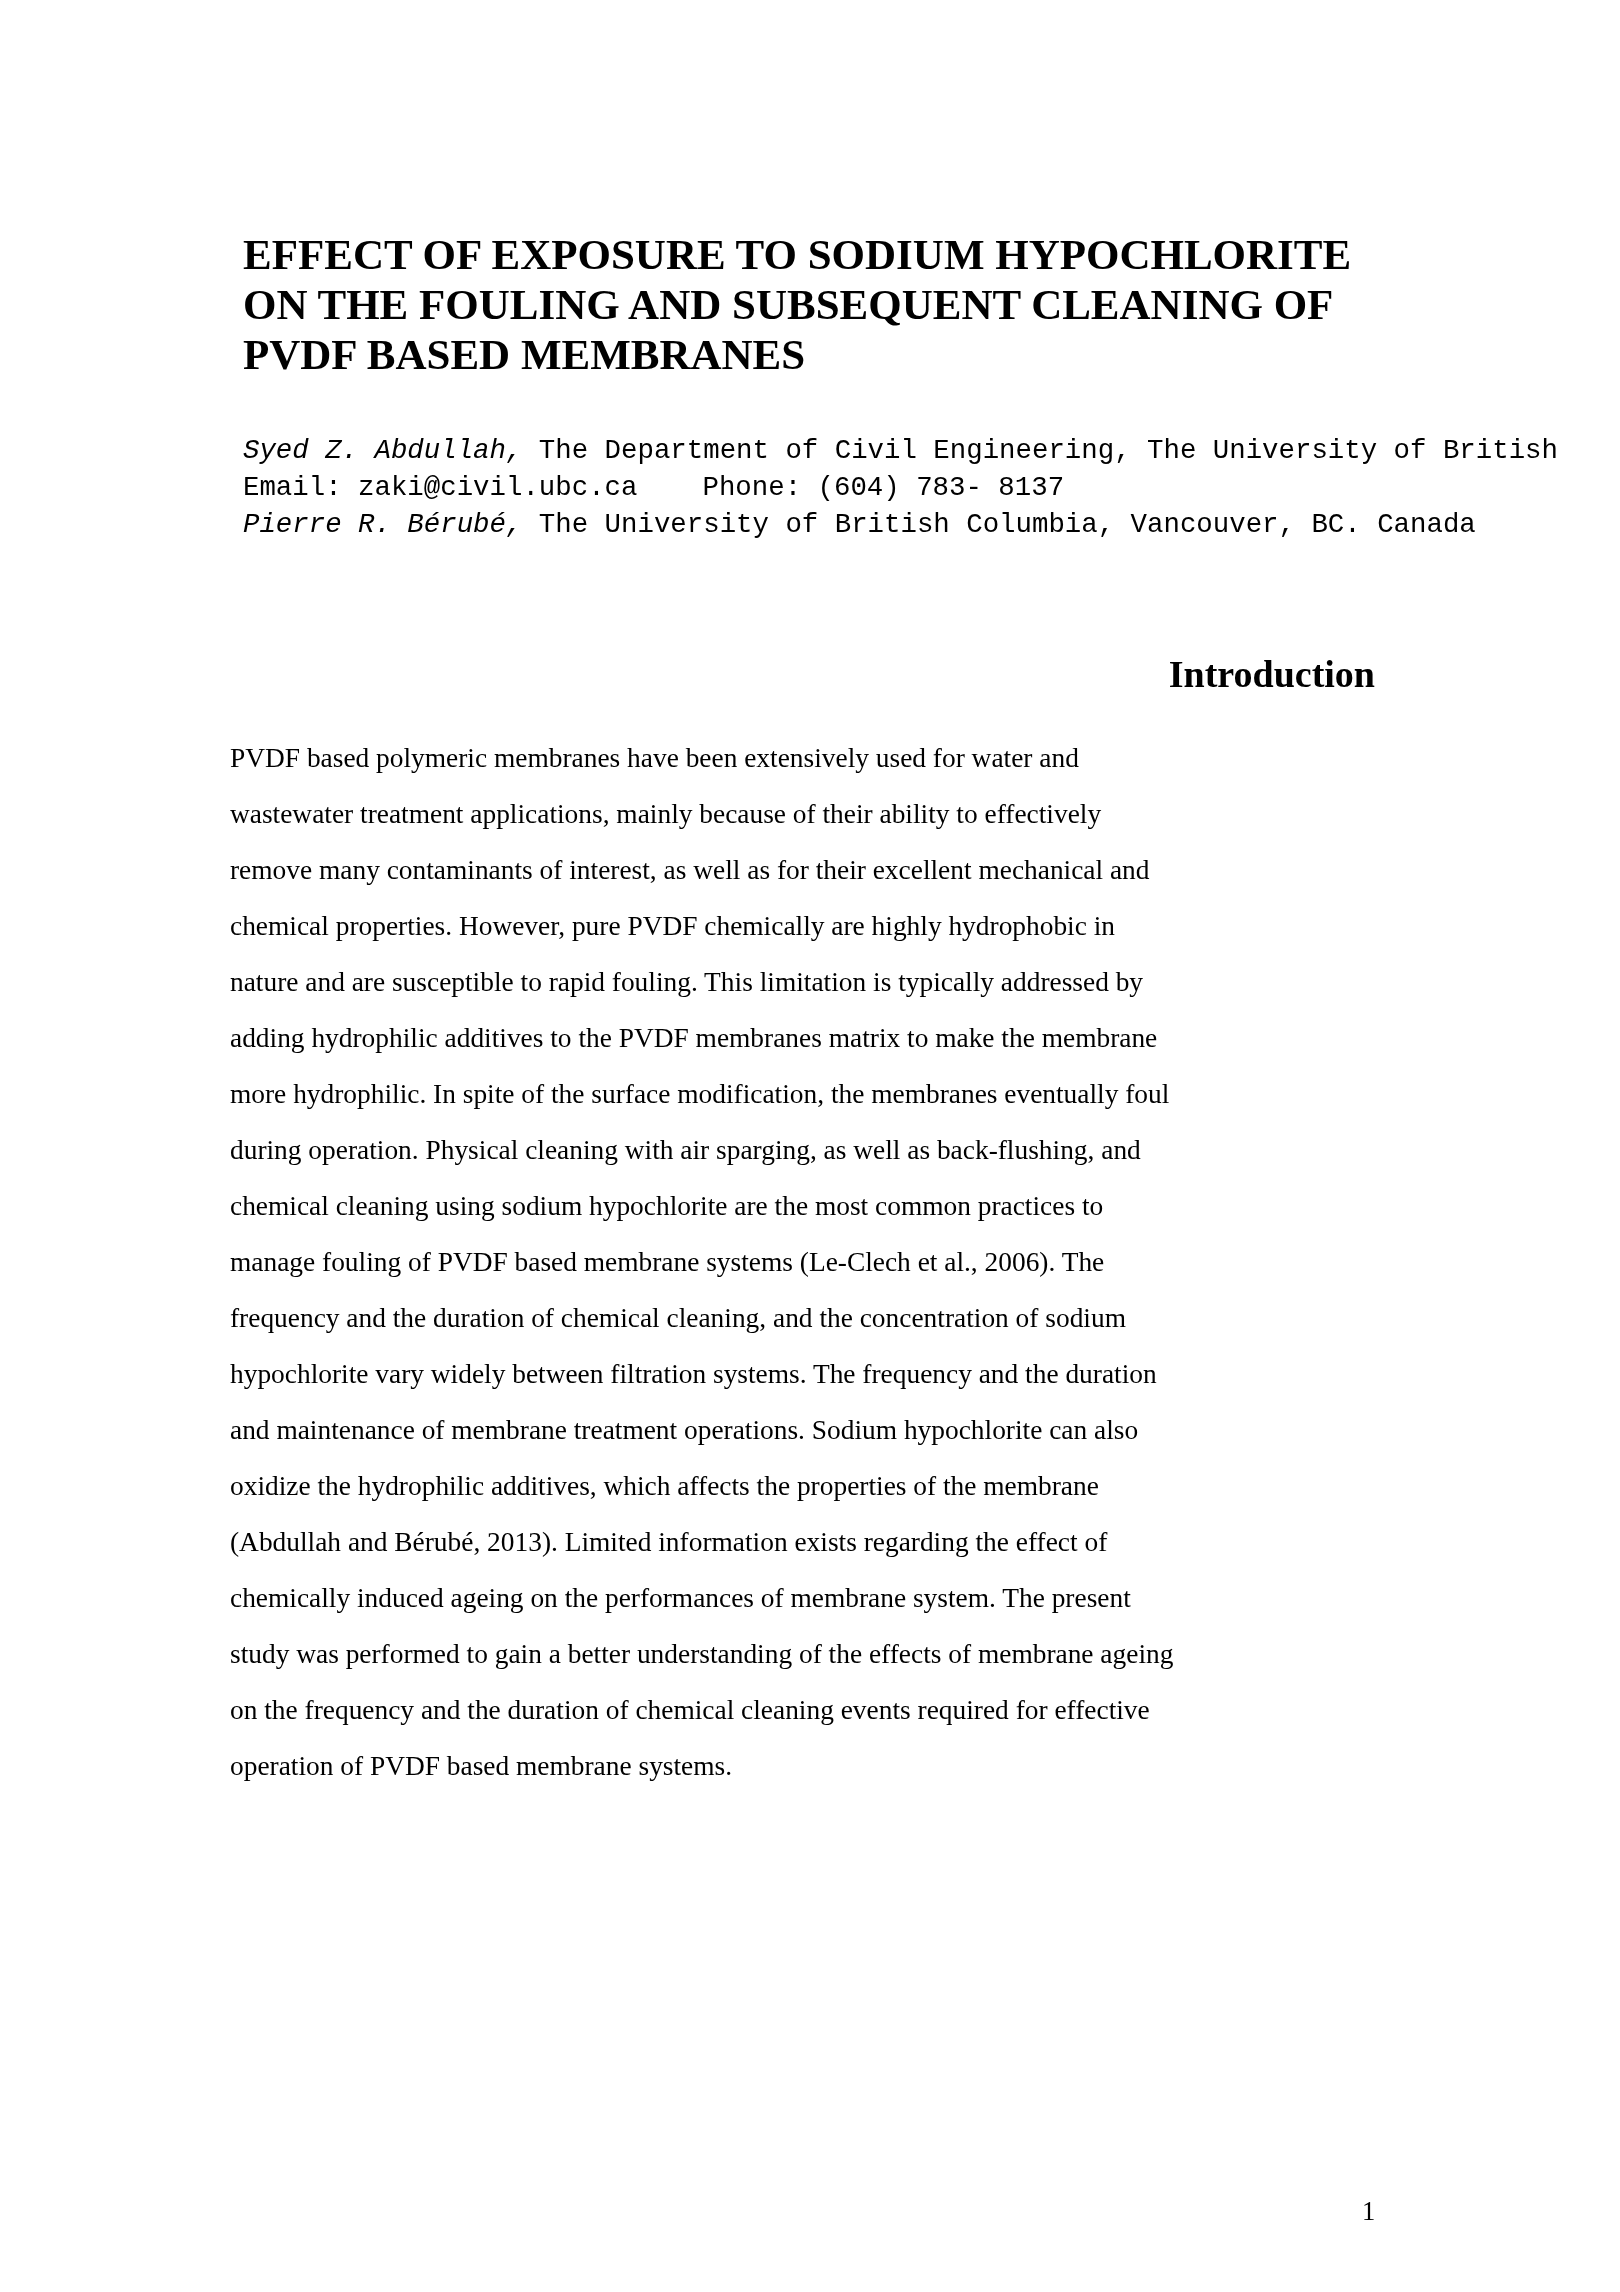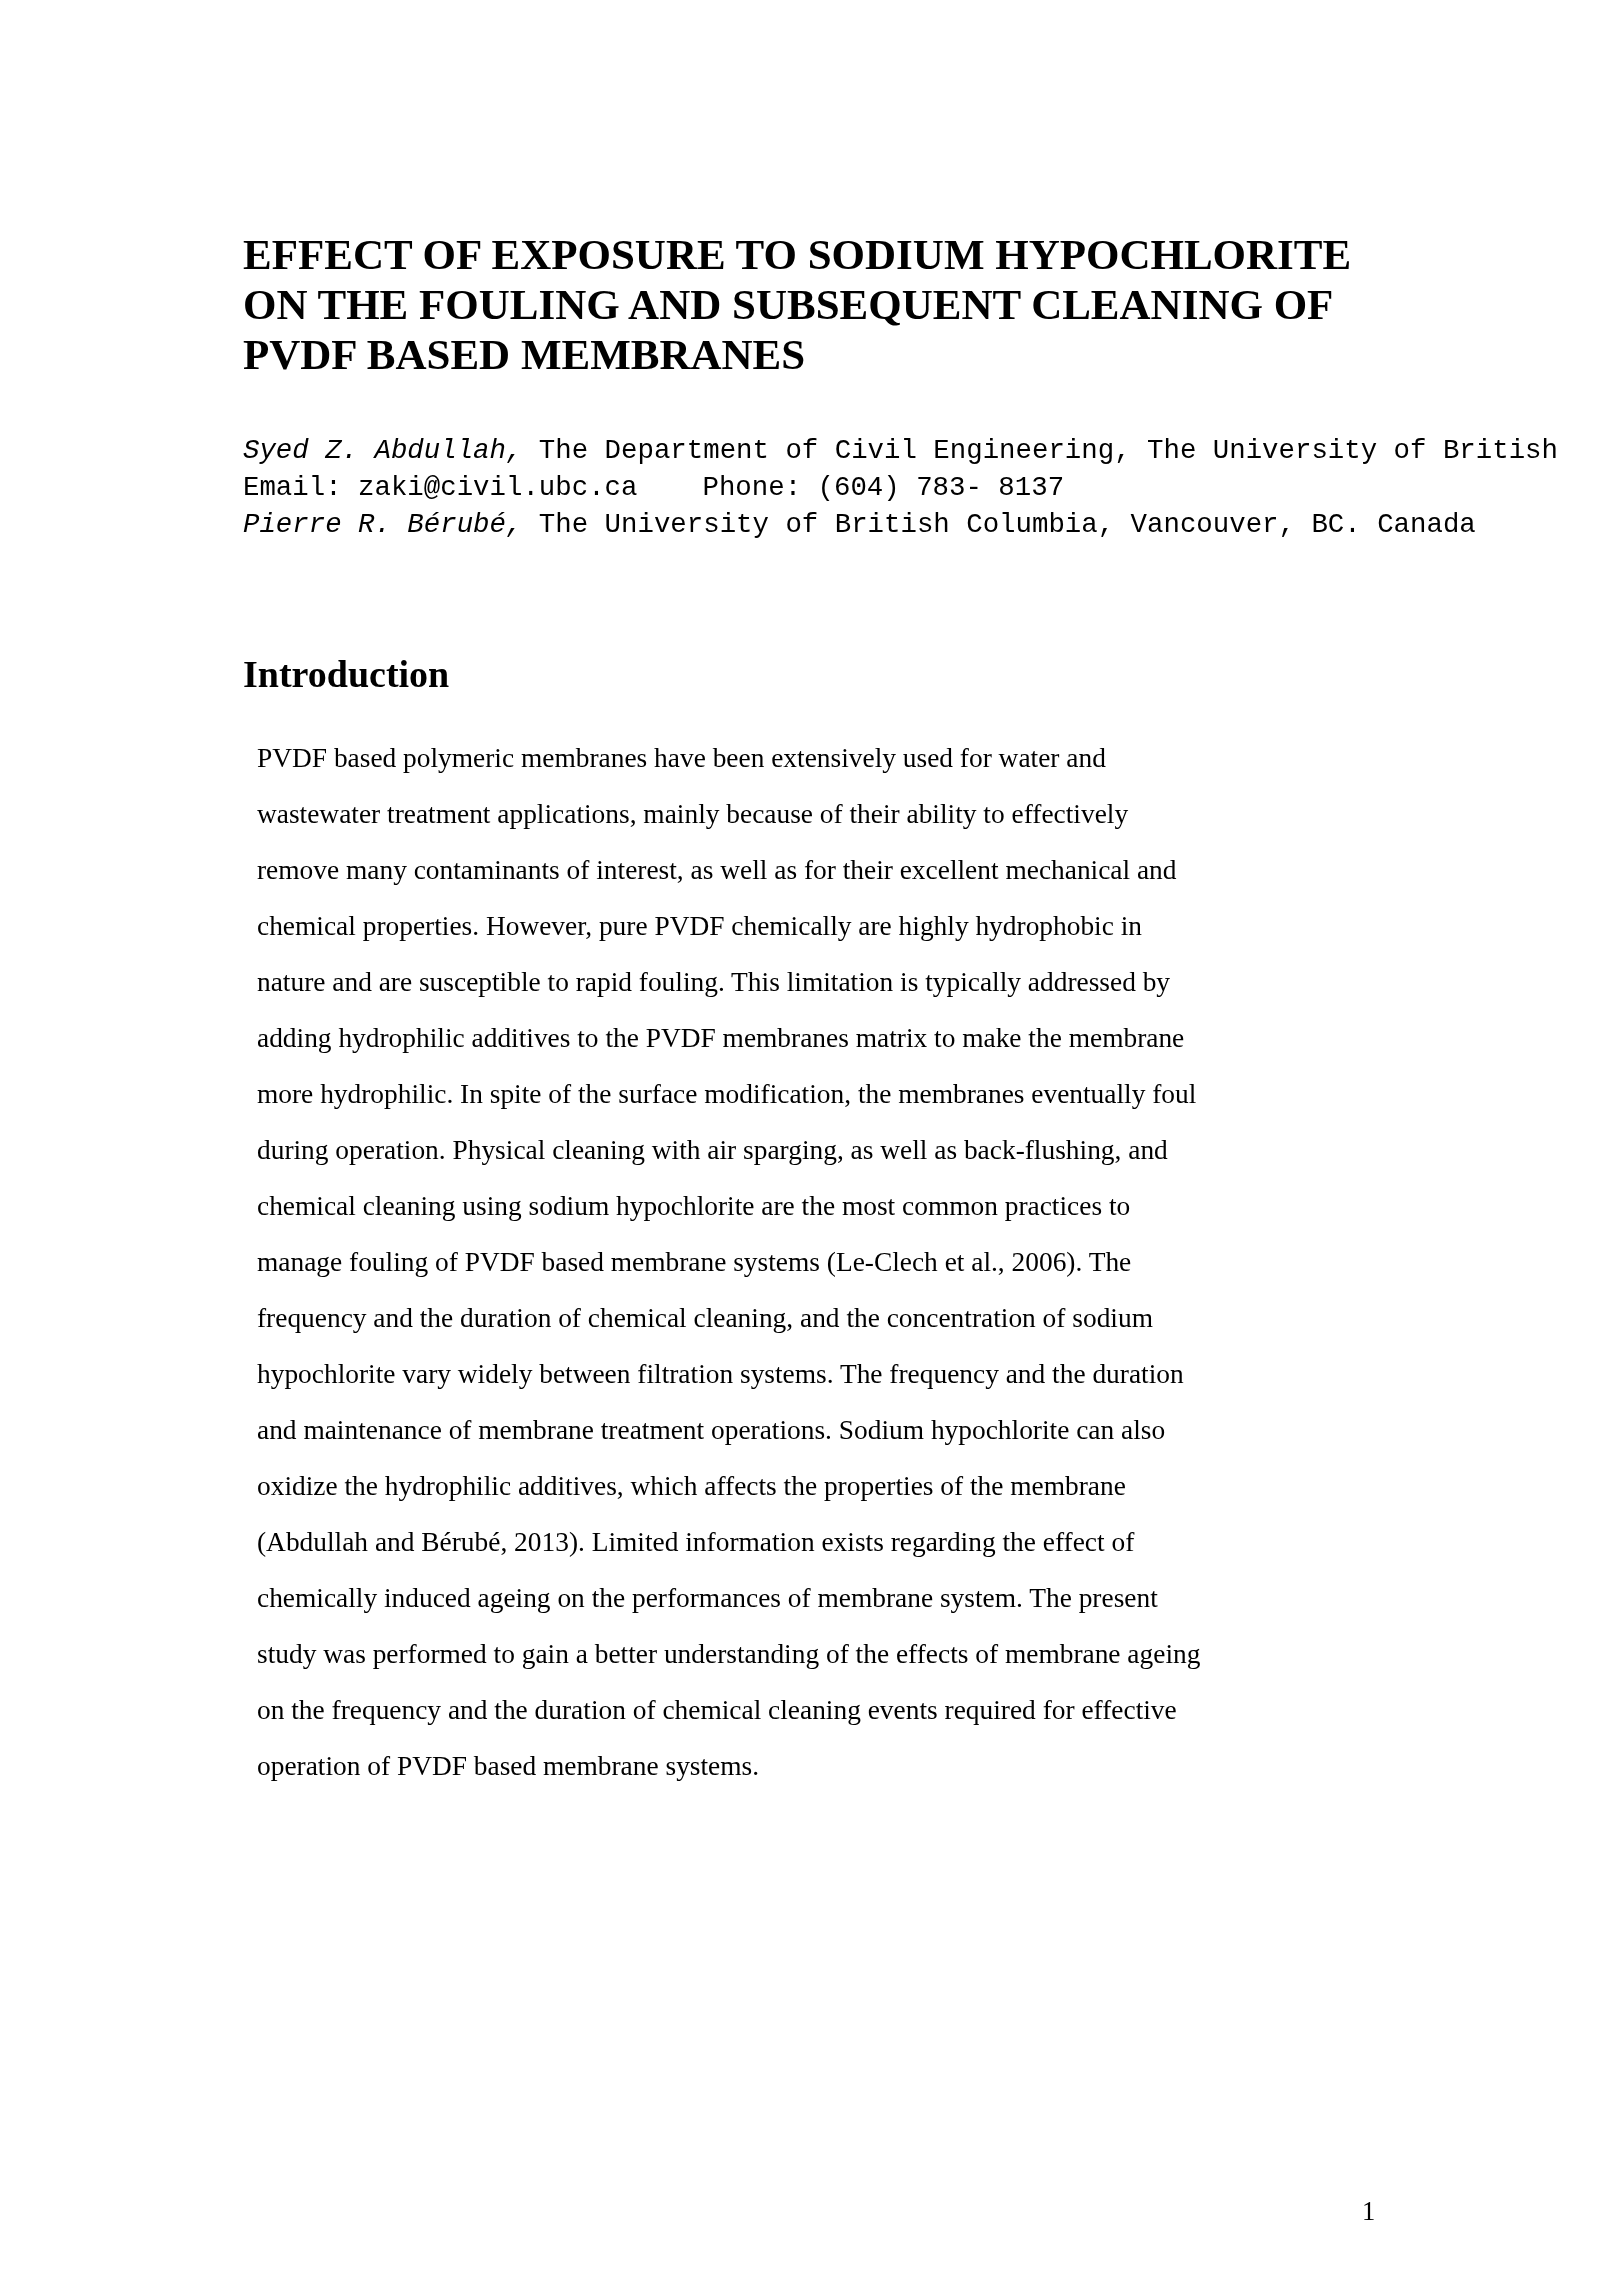--- a/index.html
+++ b/index.html
@@ -35,29 +35,29 @@
     font-family: Liberation Mono, monospace;
   }
   .authors .aline { white-space: nowrap; }
   .authors .italic { font-style: italic; }
   .tab-space { display: inline-block; width: 65px; }
   .section-heading {
     position: absolute;
     left: 243px;
     top: 612px;
     width: 1132px;
-    text-align: left;
+    text-align: right;
     font-size: 38px;
     line-height: 45px;
     font-weight: 700;
     white-space: nowrap;
   }
   .body-text {
     position: absolute;
-    left: 257px;
+    left: 230px;
     top: 690px;
     font-size: 27.4px;
     line-height: 56px;
   }
   .body-text .bline { white-space: nowrap; }
   .page-number {
     position: absolute;
     left: 1362px;
     top: 2156px;
     font-size: 26.5px;

